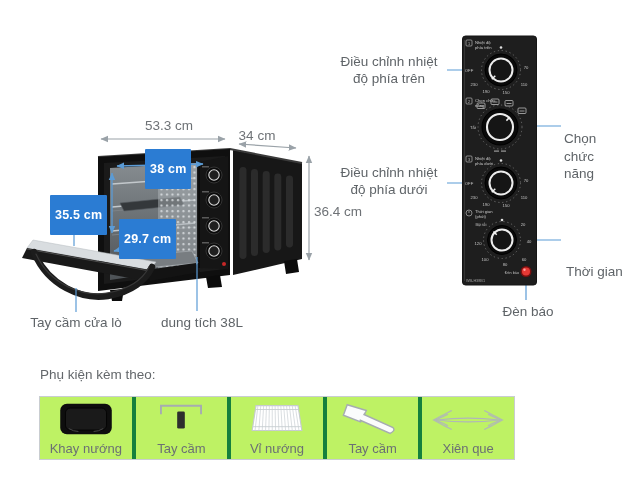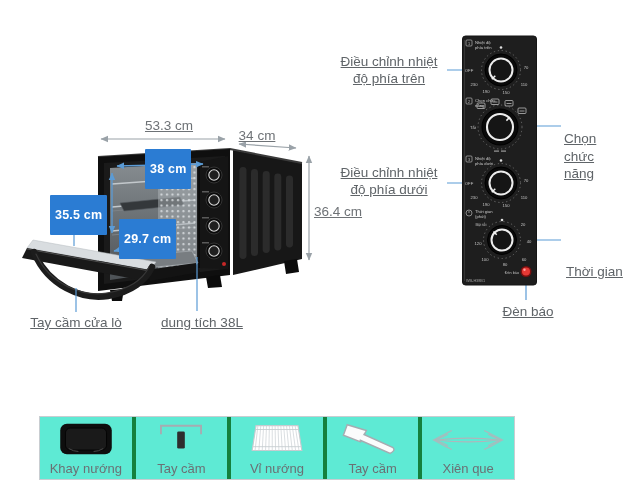--- a/index.html
+++ b/index.html
@@ -1,28 +1,28 @@
 <!DOCTYPE html>
 <html><head>
 <meta charset="utf-8">
 <style>
   html,body{margin:0;padding:0;background:#fff;}
   .stage{position:relative;width:640px;height:480px;background:#fff;overflow:hidden;
          font-family:"Liberation Sans","DejaVu Sans",sans-serif;}
   .scene{position:absolute;left:0;top:0;z-index:1;}
-  .txt{position:absolute;z-index:2;text-decoration:underline;}
+  .txt{position:absolute;z-index:2;}
   .dim{color:#6e7276;font-size:13.5px;text-align:center;}
   .dim.left{text-align:left;}
   .badge{position:absolute;z-index:3;background:#2b7cd3;color:#fff;font-size:12.5px;
          font-weight:bold;padding:13px 5px;border-radius:1px;letter-spacing:.2px;}
   .lab{color:#5f6468;font-size:13.5px;text-align:center;line-height:17px;}
   .lab.leftal{text-align:left;margin-top:32px;}
   .heading{color:#63676b;font-size:13.5px;}
   .strip{position:absolute;left:39px;top:396px;width:476px;height:64px;z-index:2;
-         display:flex;border:1px solid #c9cdd1;box-sizing:border-box;background:#5eead4;margin-top:20px;}
+         display:flex;border:1px solid #c9cdd1;box-sizing:border-box;background:#bef264;}
   .cell{flex:1;display:flex;flex-direction:column;align-items:center;justify-content:flex-end;
         border-left:4px solid #15803d;box-sizing:border-box;padding-bottom:3px;}
   .cell:first-child{border-left:none;}
   .cell .ic{flex:1;display:flex;align-items:center;justify-content:center;width:100%;}
   .cell .cl{color:#6b7074;font-size:13px;line-height:14px;}
   .tk{font-size:4.2px;fill:#c2c2c2;}
   .tks{font-size:3.8px;fill:#bdbdbd;}
   .hd{font-size:4.2px;fill:#c9c9c9;}
 </style>
 </head>
@@ -279,20 +279,21 @@
   <span style="display:block">chức</span>
   <span style="display:block">năng</span>
 </div>
 <div class="txt lab" style="left:330px;top:164px;width:118px">
   <span style="display:block">Điều chỉnh nhiệt</span>
   <span style="display:block">độ phía dưới</span>
 </div>
 <div class="txt lab leftal" style="left:566px;top:231px;width:70px">Thời gian</div>
 <div class="txt lab" style="left:496px;top:303px;width:64px">Đèn báo</div>
 
+<div class="txt heading" style="left:40px;top:367px">Phụ kiện kèm theo:</div>
 
 <div class="strip">
   <div class="cell">
     <div class="ic">
       <svg width="90" height="42" viewBox="0 0 90 44">
         <rect x="18" y="5" width="54" height="32" rx="7" fill="#0e0e0e"></rect>
         <rect x="23.5" y="9.5" width="43" height="23" rx="5" fill="#1a1a1a" stroke="#000" stroke-width="0.8"></rect>
         <path d="M27,31 q5,3 10,3 M53,34 q5,0 10,-3" stroke="#4a4a4a" stroke-width="1" fill="none"></path>
       </svg>
     </div>

